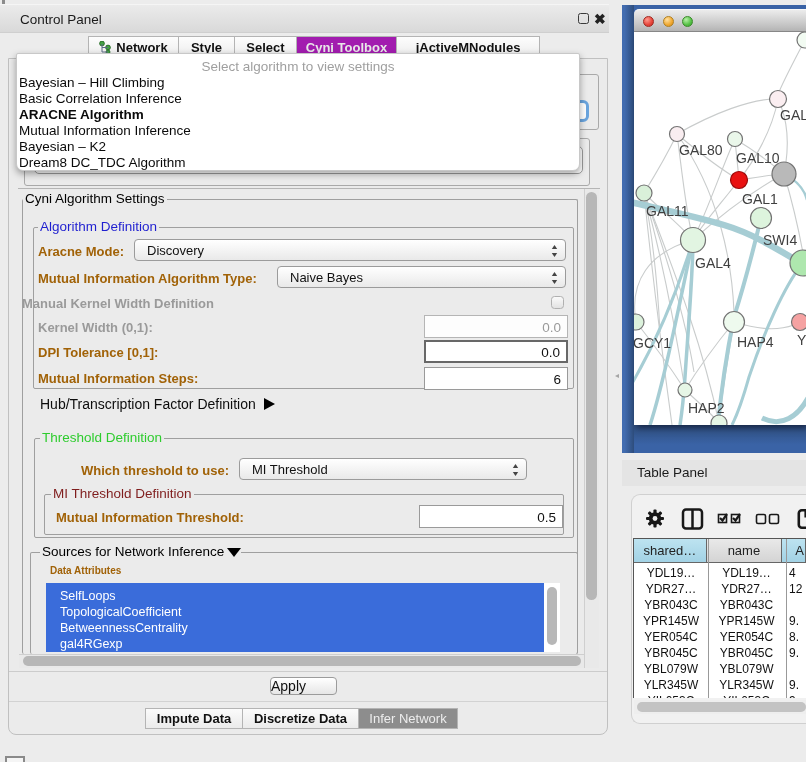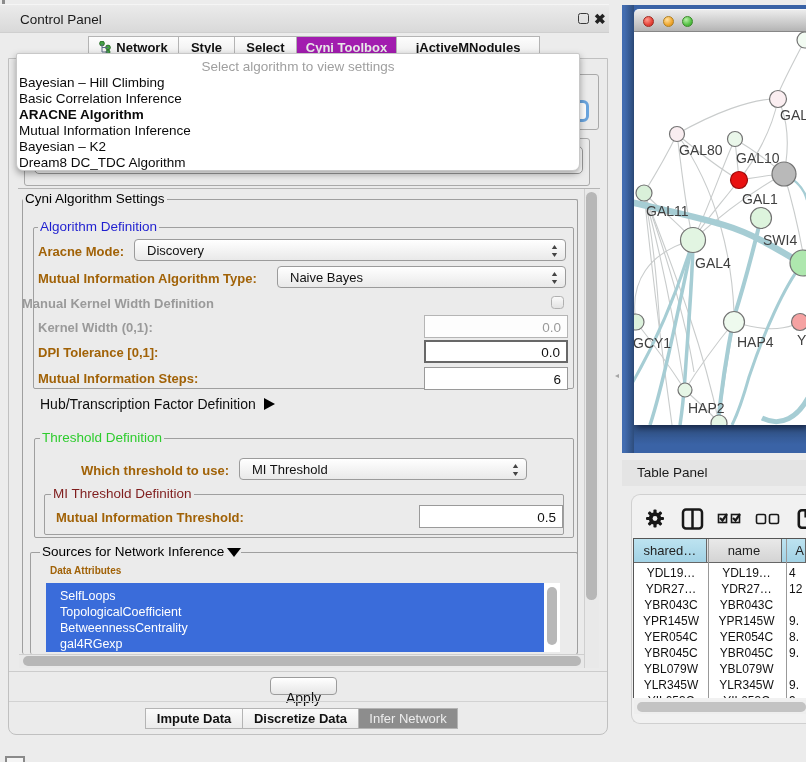--- a/index.html
+++ b/index.html
@@ -40,21 +40,21 @@
 .field .ft{position:absolute;right:6px;top:4px;}
 .field.dark{border:2px solid #686868;}
 .field.dis{background:#fdfdfd;border:1px solid #b5b5b5;color:#9a9a9a;}
 
 #listbox{left:46px;top:583px;width:514px;height:69px;background:#fff;}
 #listsel{left:46px;top:583px;width:498px;height:69px;background:#3a6cda;}
 #listitems{left:60px;top:588px;font-size:12.5px;color:#fff;line-height:16px;}
 #lthumb{left:547px;top:587px;width:10px;height:58px;background:#b7b7b7;border-radius:5px;}
 
 #applyline{left:9px;top:671px;width:598px;height:1px;background:#cccccc;}
-#applybtn{left:270px;top:677px;width:67px;height:18px;border:1px solid #9b9b9b;border-radius:4px;background:linear-gradient(#ffffff,#e6e6e6);font-size:14px;color:#111;text-align:center;padding-top:12px;}
+#applybtn{left:270px;top:677px;width:67px;height:18px;border:1px solid #9b9b9b;border-radius:4px;background:linear-gradient(#ffffff,#e6e6e6);font-size:14px;color:#111;text-align:left;padding-top:0px;}
 #btabline{left:9px;top:701px;width:598px;height:1px;background:#d2d2d2;}
 #btabs{left:145px;top:708px;height:21px;display:flex;font-size:13px;color:#111;}
 #btabs .tab{background:linear-gradient(#fbfbfb,#ebebeb);border:1px solid #b4b4b4;border-right:none;height:21px;white-space:nowrap;font-weight:bold;display:flex;align-items:center;justify-content:center;}
 #btabs .tab.sel{background:#8d8d8d;color:#ededed;border-right:1px solid #b4b4b4;}
 
 #popup{left:16px;top:53px;width:564px;height:118px;background:#fff;border:1px solid #c8c8c8;border-radius:2px 2px 7px 7px;box-shadow:0 3px 7px rgba(0,0,0,0.35);}
 #popup .prompt{position:absolute;left:0;top:5px;width:100%;text-align:center;color:#9f9f9f;font-size:13.5px;}
 #popup .items{position:absolute;left:2px;top:21px;font-size:13.5px;color:#0a0a0a;line-height:16px;}
 
 #netblue{left:622px;top:5px;width:184px;height:448px;background:#3a63a6;}

